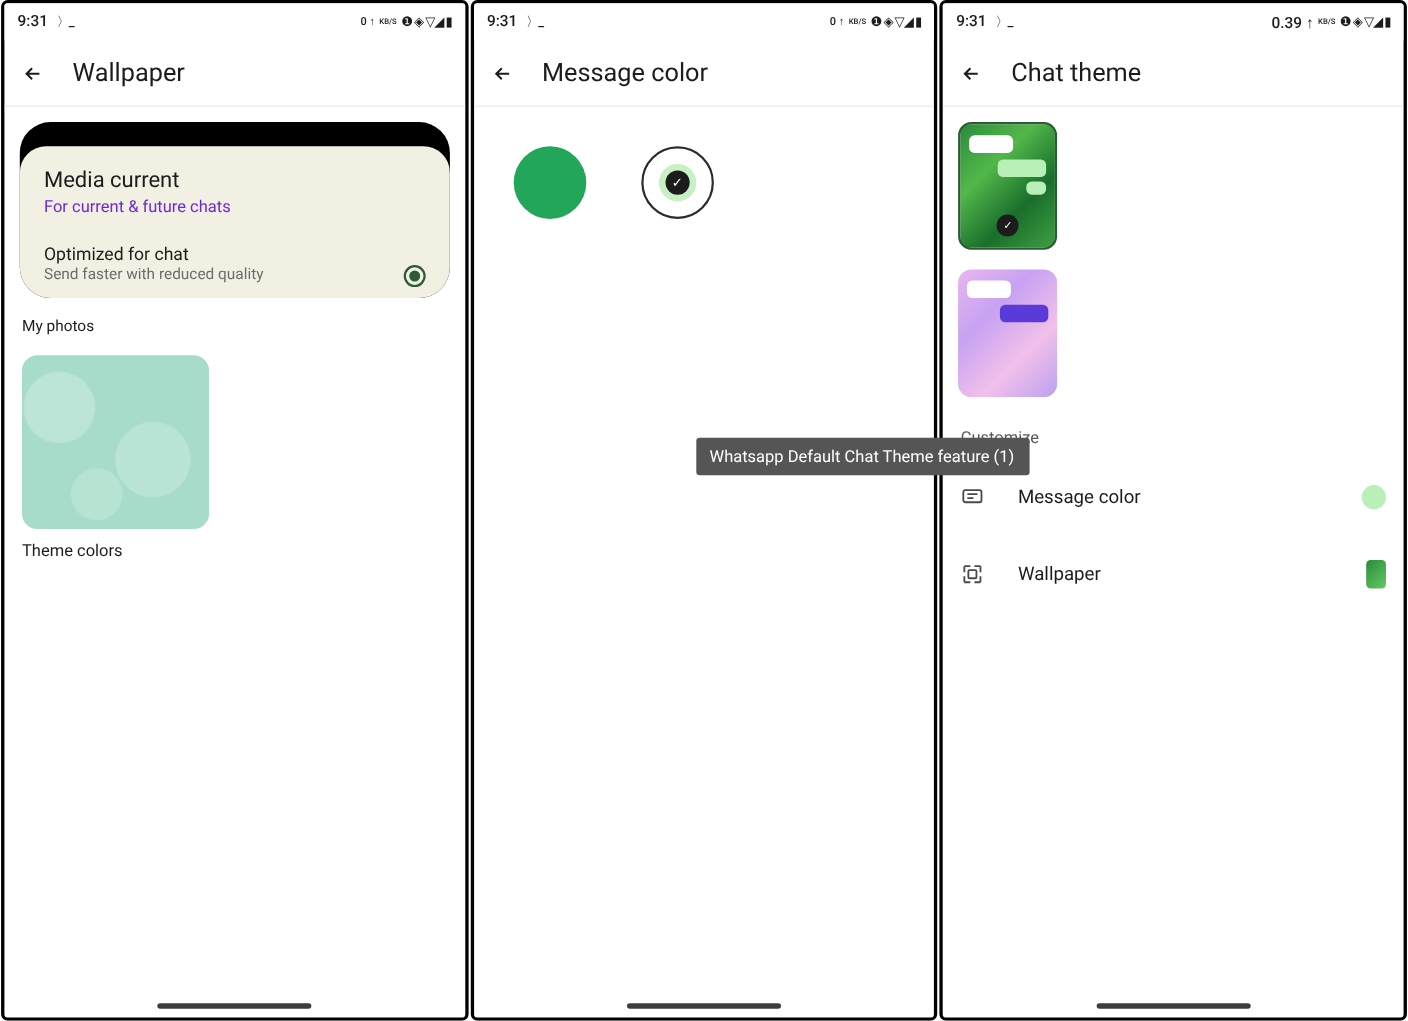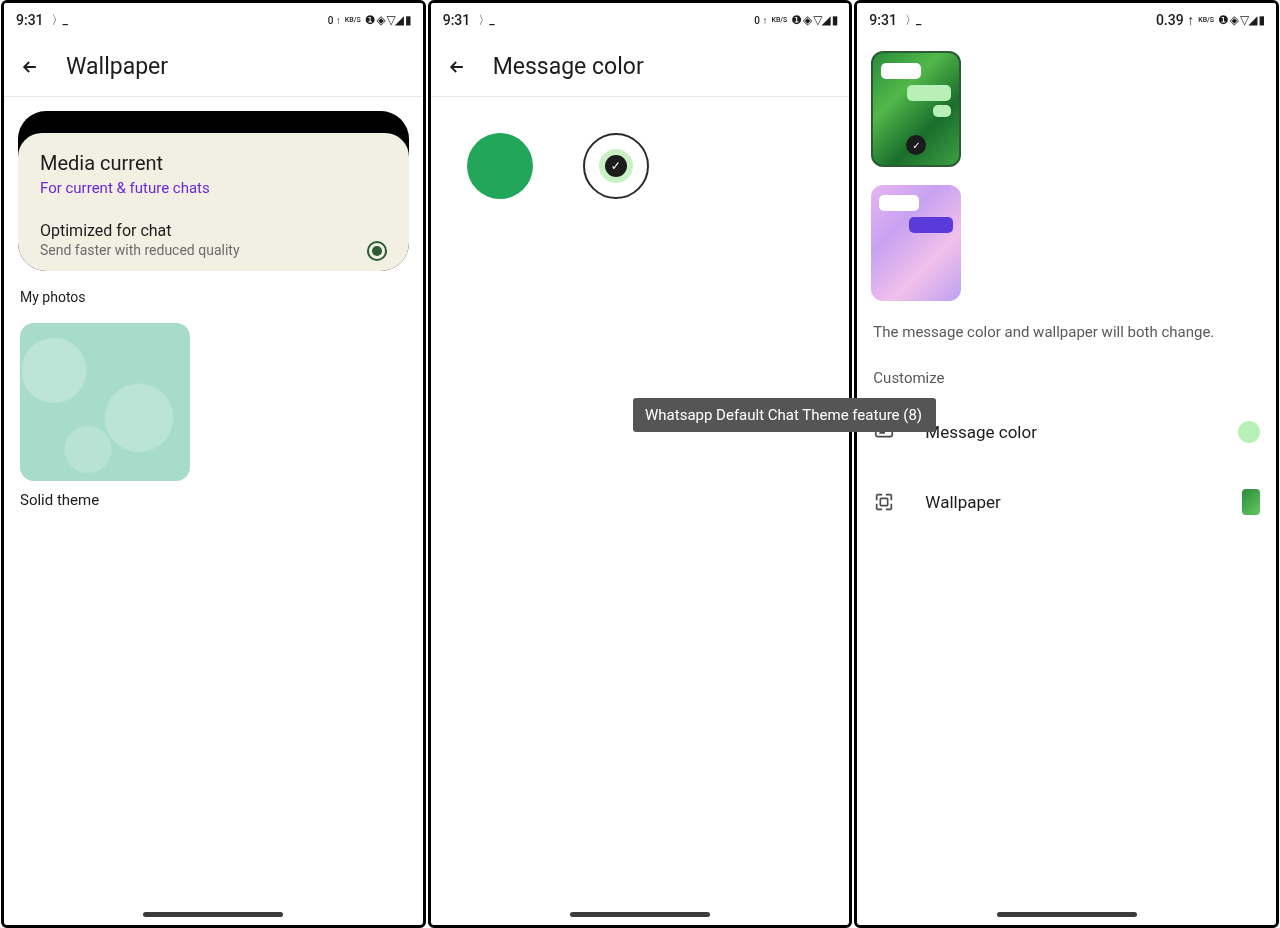--- a/index.html
+++ b/index.html
@@ -91,21 +91,21 @@
         <div class="mq-sub">For current &amp; future chats</div>
         <div class="opt-title">Optimized for chat</div>
         <div class="opt-sub">Send faster with reduced quality</div>
         <div class="radio-sel"></div>
       </div>
     </div>
     <div class="section-label">My photos</div>
     <div class="tiles">
       <div class="tile">
         <div class="tile-img solid-img"></div>
-        <div class="tile-label">Solid theme</div>
+        <div class="tile-label">Theme colors</div>
       </div>
     </div>
   </div>
   <div class="navbar"></div>
 </div>
 
 <div class="phone">
   <div class="statusbar">
     <div class="status-left">
       <span>9:31</span>
@@ -143,34 +143,41 @@
     <div class="status-left">
       <span>9:31</span>
       <span class="siglyph">〉_</span>
     </div>
     <div class="status-right">
       <span style="font-size:14px;">0.39 ↑</span>
       <span style="font-size:7px;">KB/S</span>
       <span class="siglyph">❶ ◈ ▽◢ ▮</span>
     </div>
   </div>
+  <div class="appbar">
+    <span class="back-icon">
+      <svg viewBox="0 0 24 24" fill="none" stroke="#1c1c1c" stroke-width="2.2">
+          <path d="M19 12H5M11 18l-6-6 6-6"></path>
+        </svg>
+    </span>
+    <span class="appbar-title">Chat theme</span>
+  </div>
   <div class="content">
     <div class="theme-list">
       <div class="theme-card tc-green tc-sel">
         <div class="bubble b-white" style="top:10px;left:8px;width:40px;height:16px;"></div>
         <div class="bubble b-right" style="top:32px;right:8px;width:44px;height:16px;"></div>
         <div class="bubble b-right" style="top:52px;right:8px;width:18px;height:12px;"></div>
         <div class="tc-check">✓</div>
       </div>
       <div class="theme-card tc-purple">
         <div class="bubble b-white" style="top:10px;left:8px;width:40px;height:16px;"></div>
         <div class="bubble b-right" style="top:32px;right:8px;width:44px;height:16px;"></div>
       </div>
     </div>
-    <div class="info-text">The message color and wallpaper will both change.</div>
     <div class="cust-label">Customize</div>
     <div class="menu-item" style="margin-top:10px;">
       <span class="mi-icon">
         <svg viewBox="0 0 24 24" width="22" height="22" fill="none" stroke="#4a4a4a" stroke-width="1.8">
             <rect x="3" y="5" width="18" height="12" rx="2"></rect>
             <path d="M7 9h10M7 13h6"></path>
           </svg>
       </span>
       <span class="mi-label">Message color</span>
       <span class="mi-swatch" style="background:#b8f0b8;"></span>
@@ -182,13 +189,13 @@
             <rect x="8" y="8" width="8" height="8" rx="1"></rect>
           </svg>
       </span>
       <span class="mi-label">Wallpaper</span>
       <span class="mi-wall"></span>
     </div>
   </div>
   <div class="navbar"></div>
 </div>
 
-<div class="tooltip">Whatsapp Default Chat Theme feature (8)</div>
+<div class="tooltip">Whatsapp Default Chat Theme feature (1)</div>
 
 </body></html>

